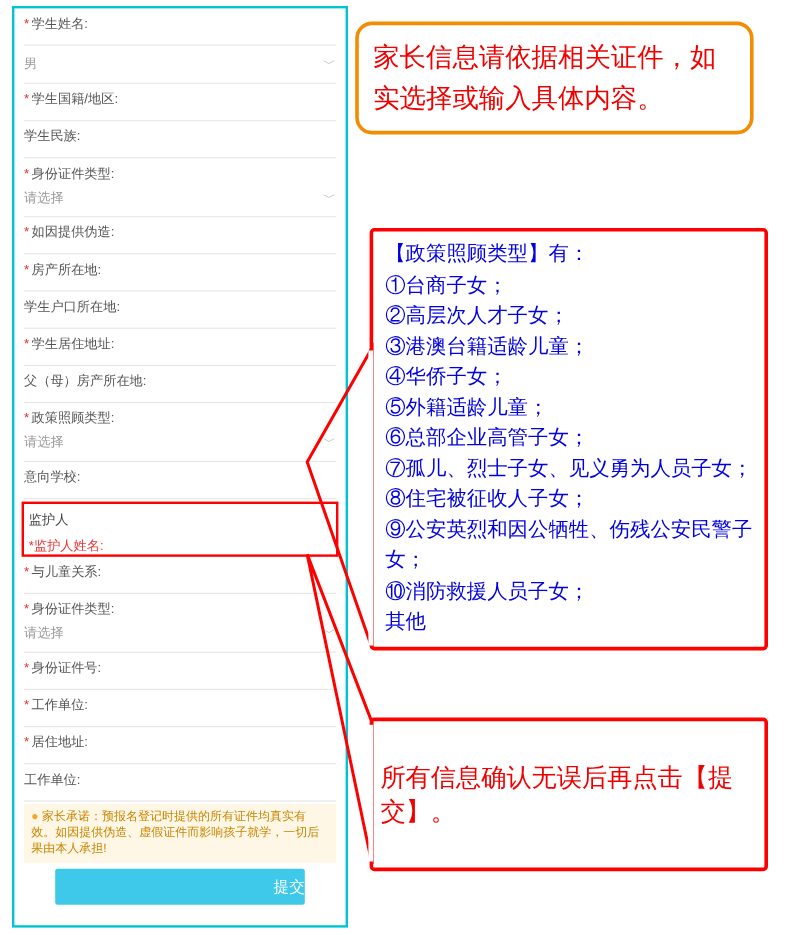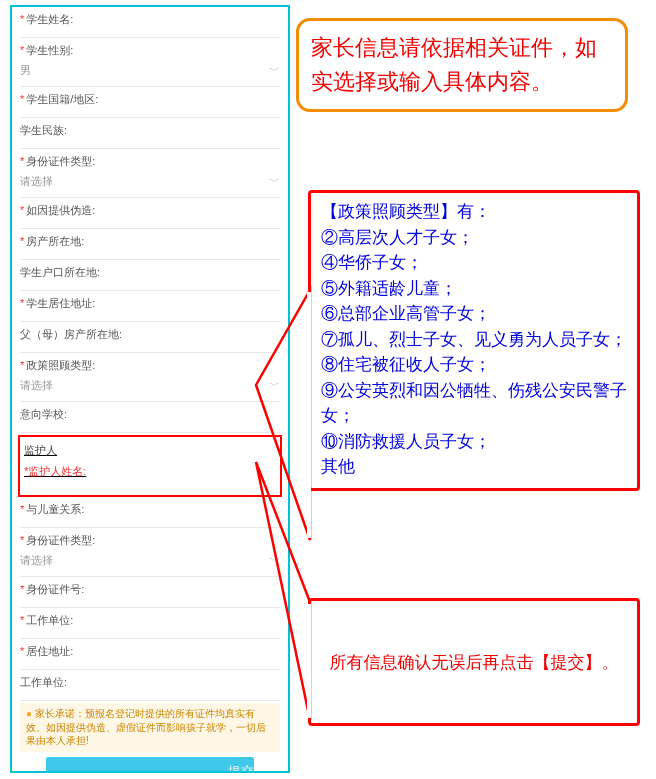--- a/index.html
+++ b/index.html
@@ -45,22 +45,21 @@
     font-size: 11px;
   }
   .section-hdr {
     font-size: 11px;
     color: #555;
     padding-top: 4px;
   }
   .guardian-hl {
     border: 2.5px solid #ff0000;
     margin: 2px -2px;
-    padding: 2px 4px 16px 4px;
-    text-decoration: underline;
+    padding: 2px 4px 0 4px;
   }
   .guardian-hl .section-hdr { color:#444; }
   .guardian-hl .gname {
     color:#e33; font-size:11px; padding-top:6px;
   }
   .disclaimer {
     background: #fff7e6;
     font-size: 10px;
     color: #c98500;
     padding: 4px 6px 4px 6px;
@@ -106,37 +105,36 @@
     color: #0000e0;
     font-size: 17px;
     line-height: 1.5;
     border-radius: 4px;
   }
   .callout-red2 {
     left: 308px; top: 598px;
     width: 332px; height: 128px;
     border-color: #ff0000;
     color: #f20000;
-    font-size: 17px;
+    font-size: 21px;
     border-radius: 4px;
     display:flex; align-items:center; justify-content:center;
     padding: 0 6px;
     font-family: "SimSun", serif;
   }
 </style>
 </head>
 <body>
 
 <div class="phone-panel">
   <div class="form-area" id="form-area">
       <div class="field">
         <div class="field-label"><span class="req">*</span><span>学生姓名:</span></div>
       </div>
       <div class="field">
-        <div class="field-label"><span class="req">*</span><span>学生性别:</span></div>
         <div class="field-value">
           <span>男</span>
           <span class="chevron">﹀</span>
         </div>
       </div>
       <div class="field">
         <div class="field-label"><span class="req">*</span><span>学生国籍/地区:</span></div>
       </div>
       <div class="field">
         <div class="field-label"><span>学生民族:</span></div>
@@ -204,21 +202,23 @@
     </div>
 </div>
 
 <div class="callout callout-orange">
   <span>家长信息请依据相关证件，如实选择或输入具体内容。</span>
 </div>
 
 <div class="callout callout-blue">
   <div>【政策照顾类型】有：</div>
   <div id="policy-list">
+      <div>①台商子女；</div>
       <div>②高层次人才子女；</div>
+      <div>③港澳台籍适龄儿童；</div>
       <div>④华侨子女；</div>
       <div>⑤外籍适龄儿童；</div>
       <div>⑥总部企业高管子女；</div>
       <div>⑦孤儿、烈士子女、见义勇为人员子女；</div>
       <div>⑧住宅被征收人子女；</div>
       <div>⑨公安英烈和因公牺牲、伤残公安民警子女；</div>
       <div>⑩消防救援人员子女；</div>
       <div>其他</div>
     </div>
 </div>

